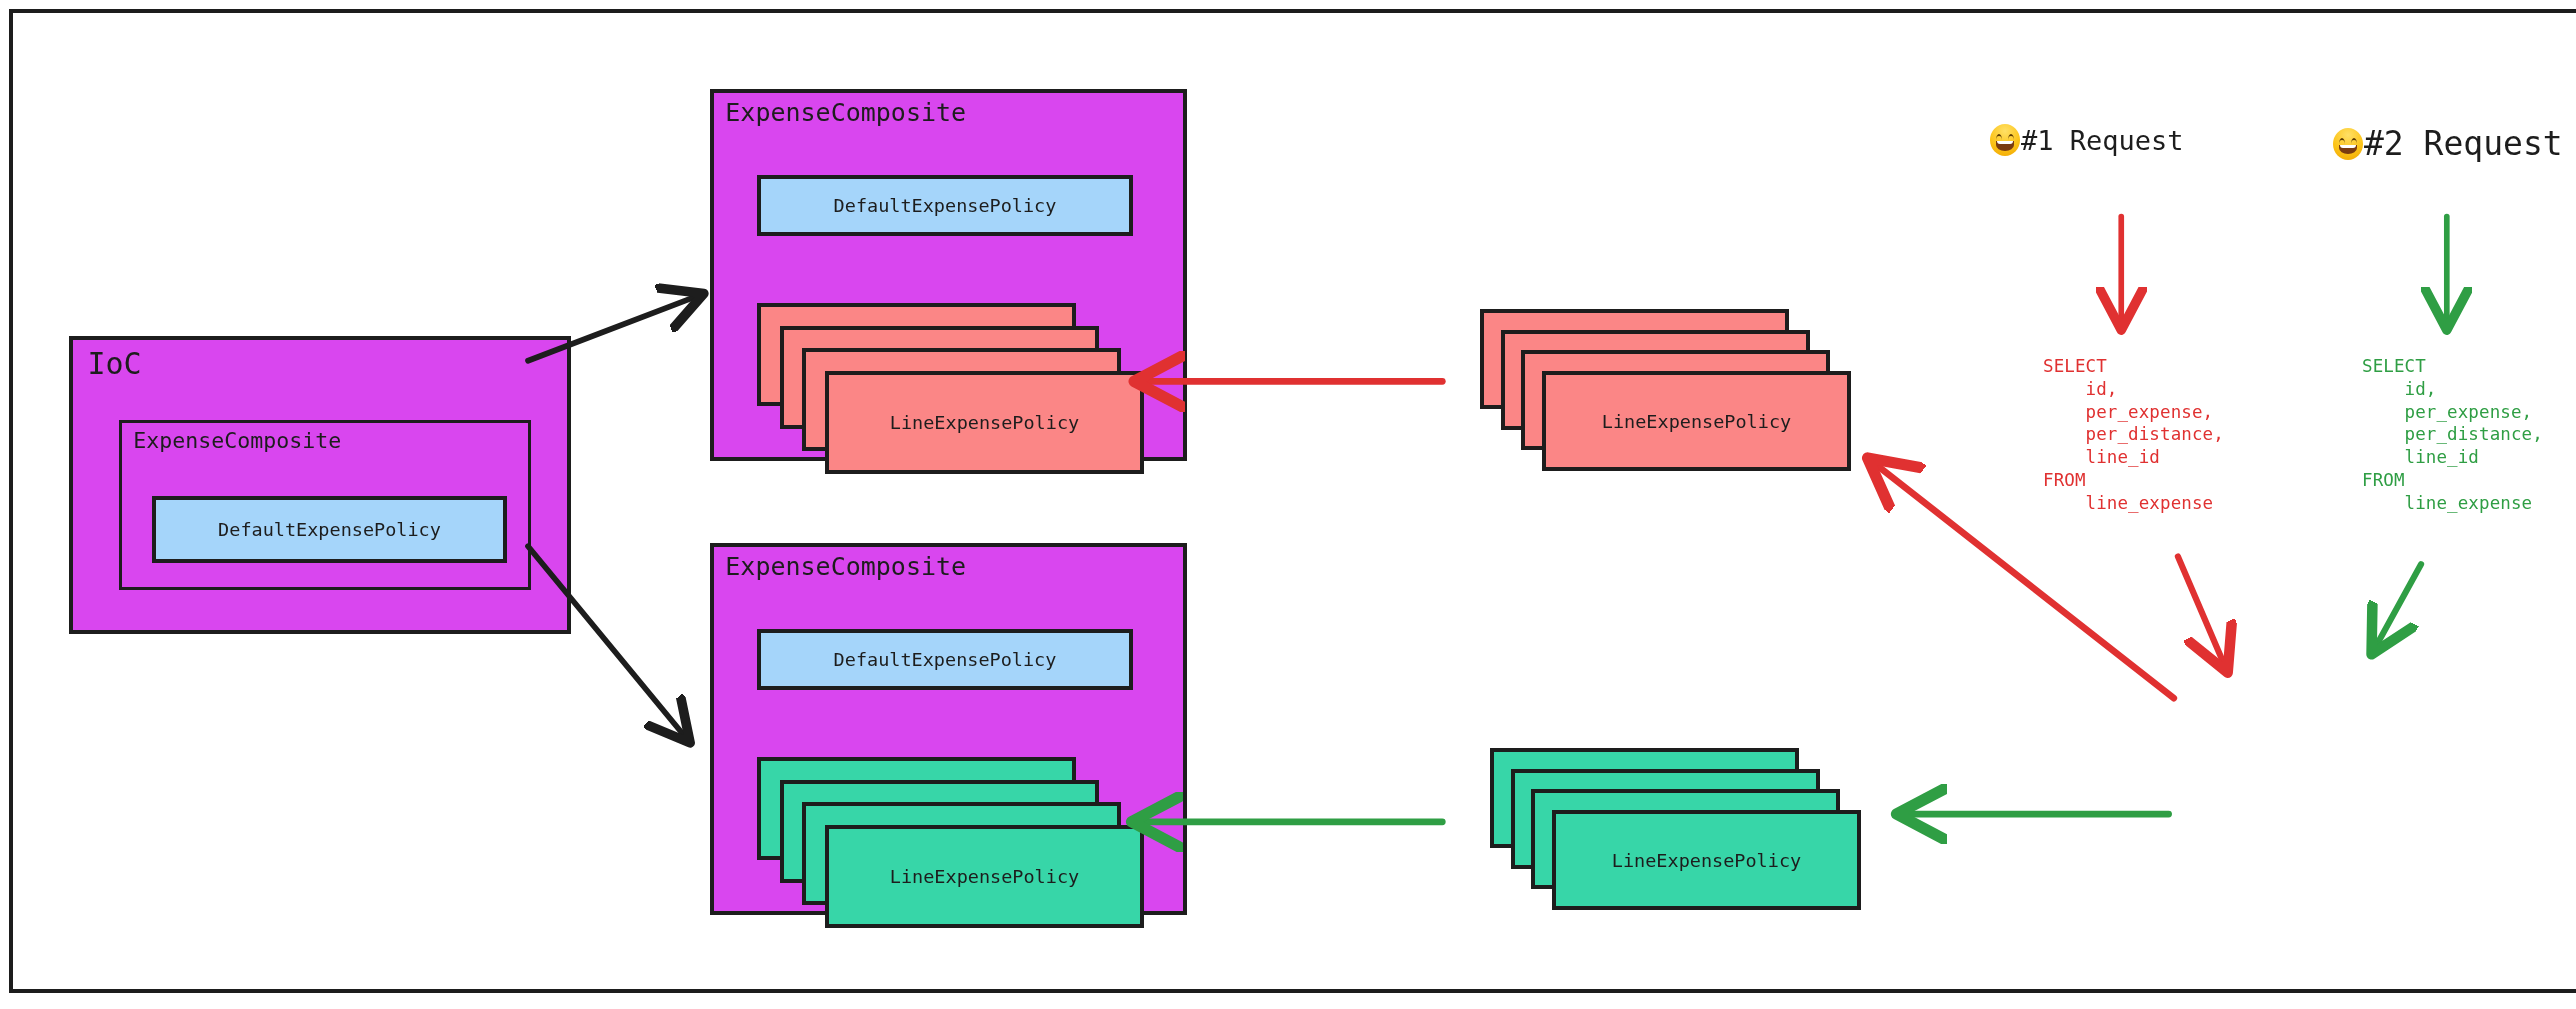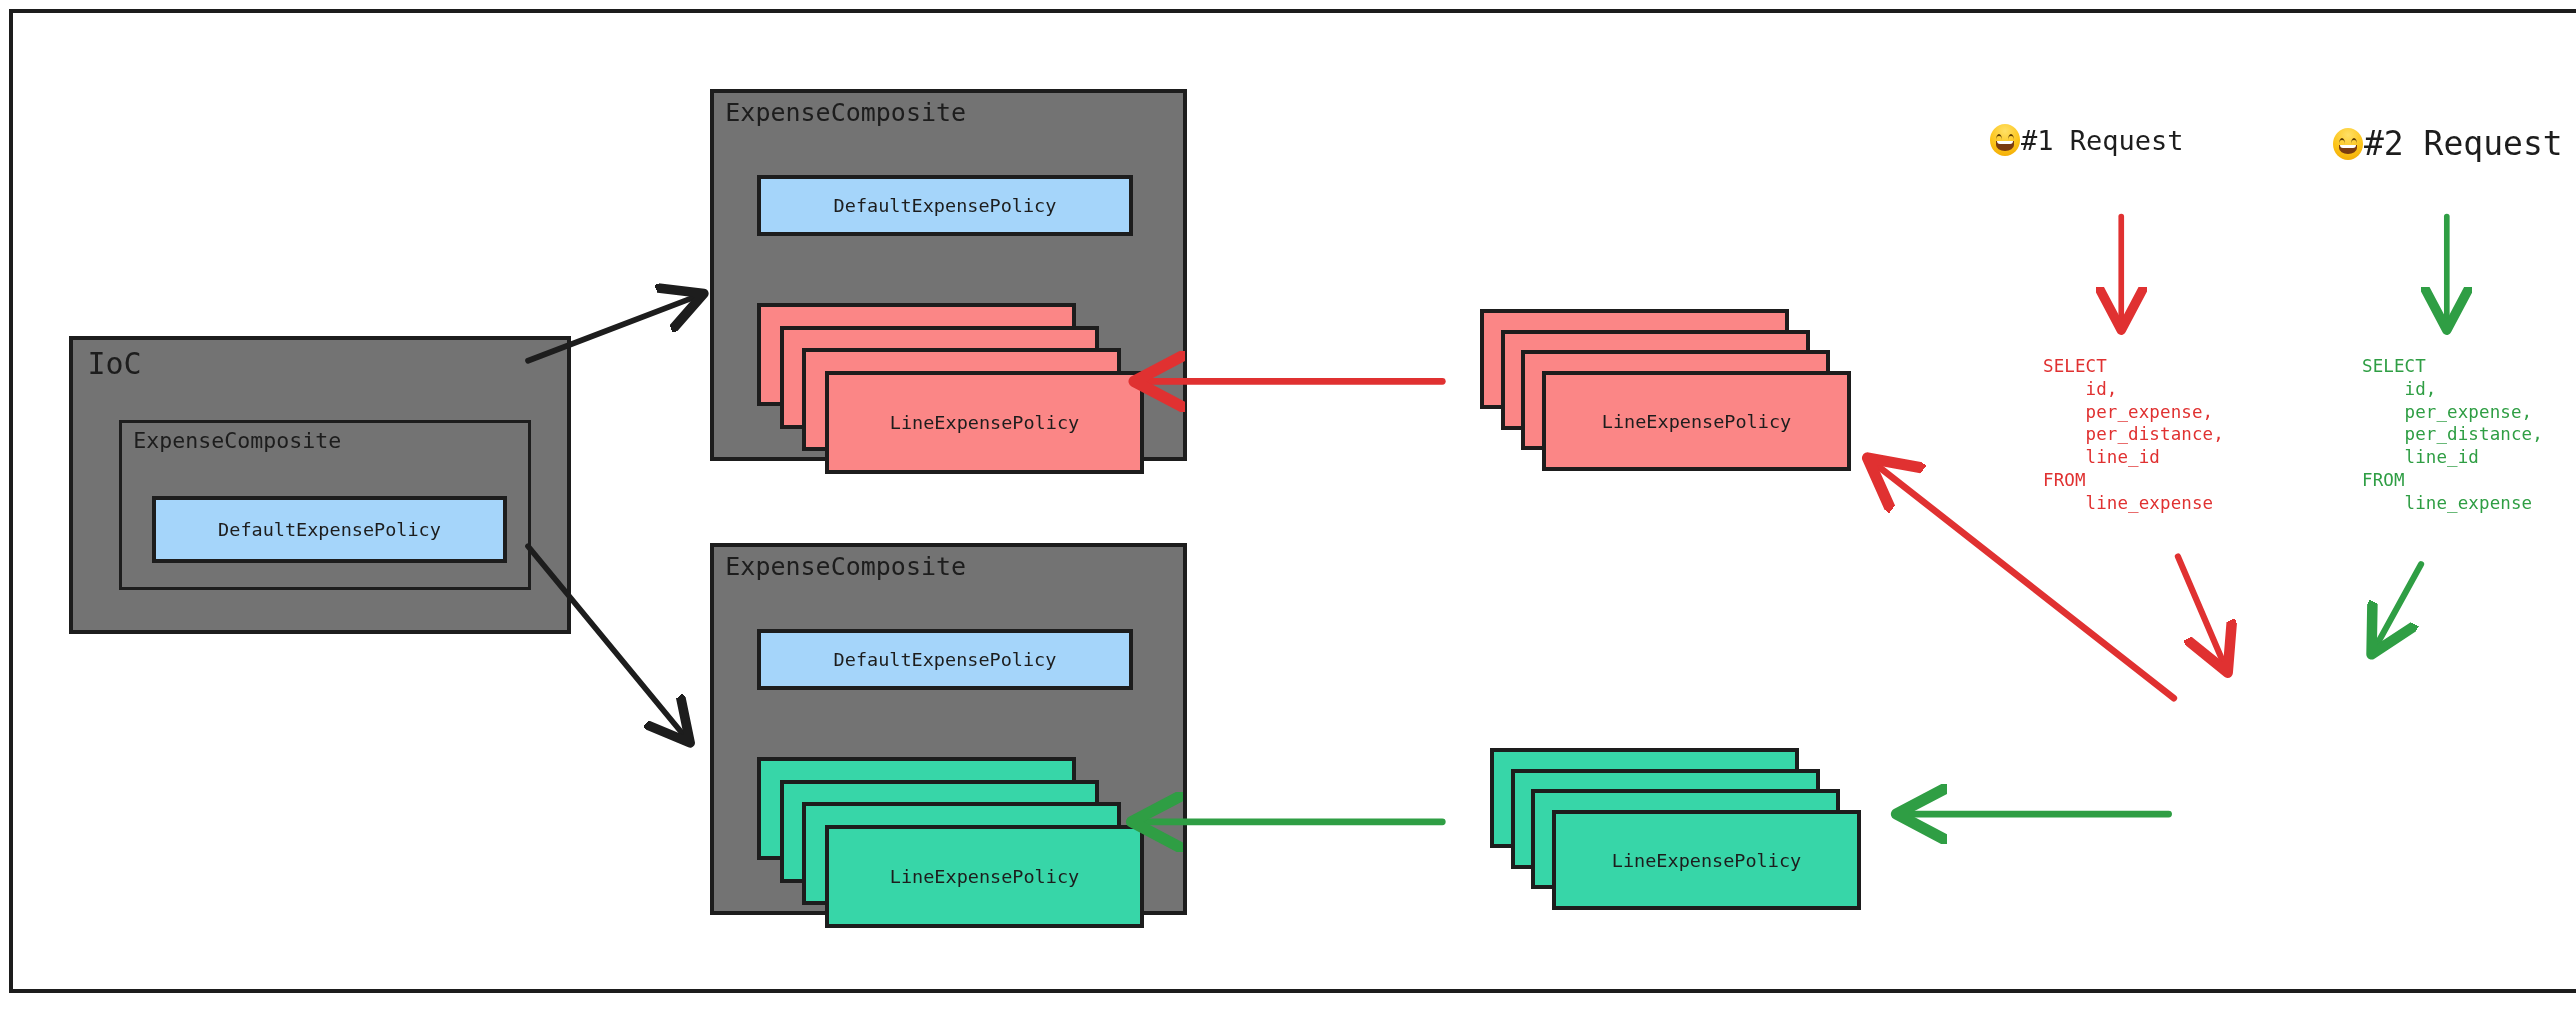--- a/index.html
+++ b/index.html
@@ -31,21 +31,21 @@
     border: 4.1px solid #1d1d1d;
     box-sizing: border-box;
     background: #ffffff;
   }
 
   
   .box {
     position: absolute;
     box-sizing: border-box;
     border: 4.1px solid #1d1d1d;
-    background: #737373;
+    background: #d946ef;
   }
   .box-title {
     position: absolute;
     font-family: "DejaVu Sans Mono", monospace;
     color: #1d1d1d;
     white-space: nowrap;
   }
 
   
   .card {

